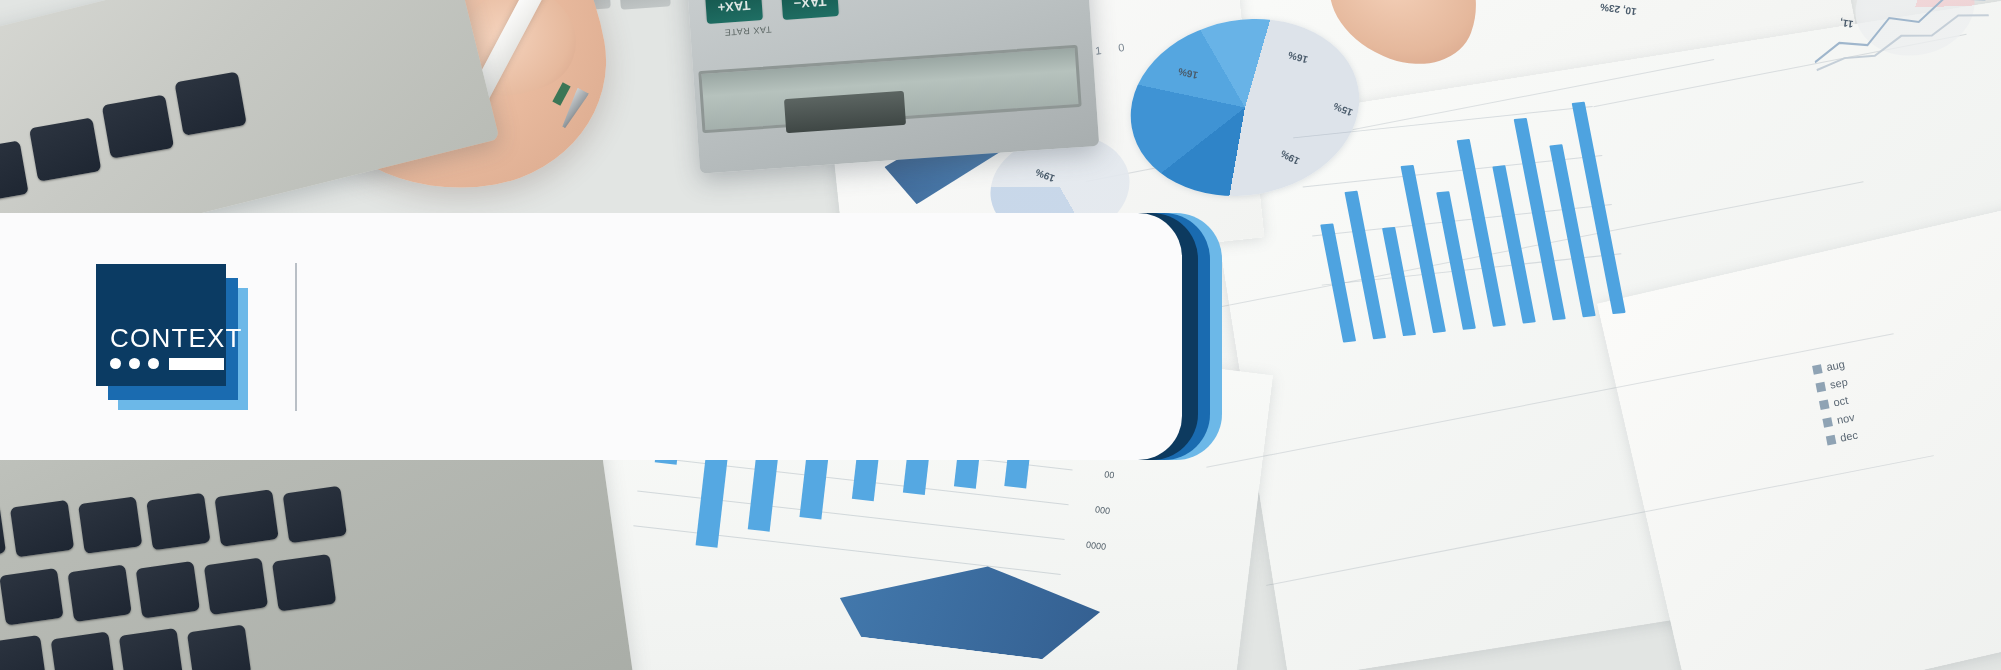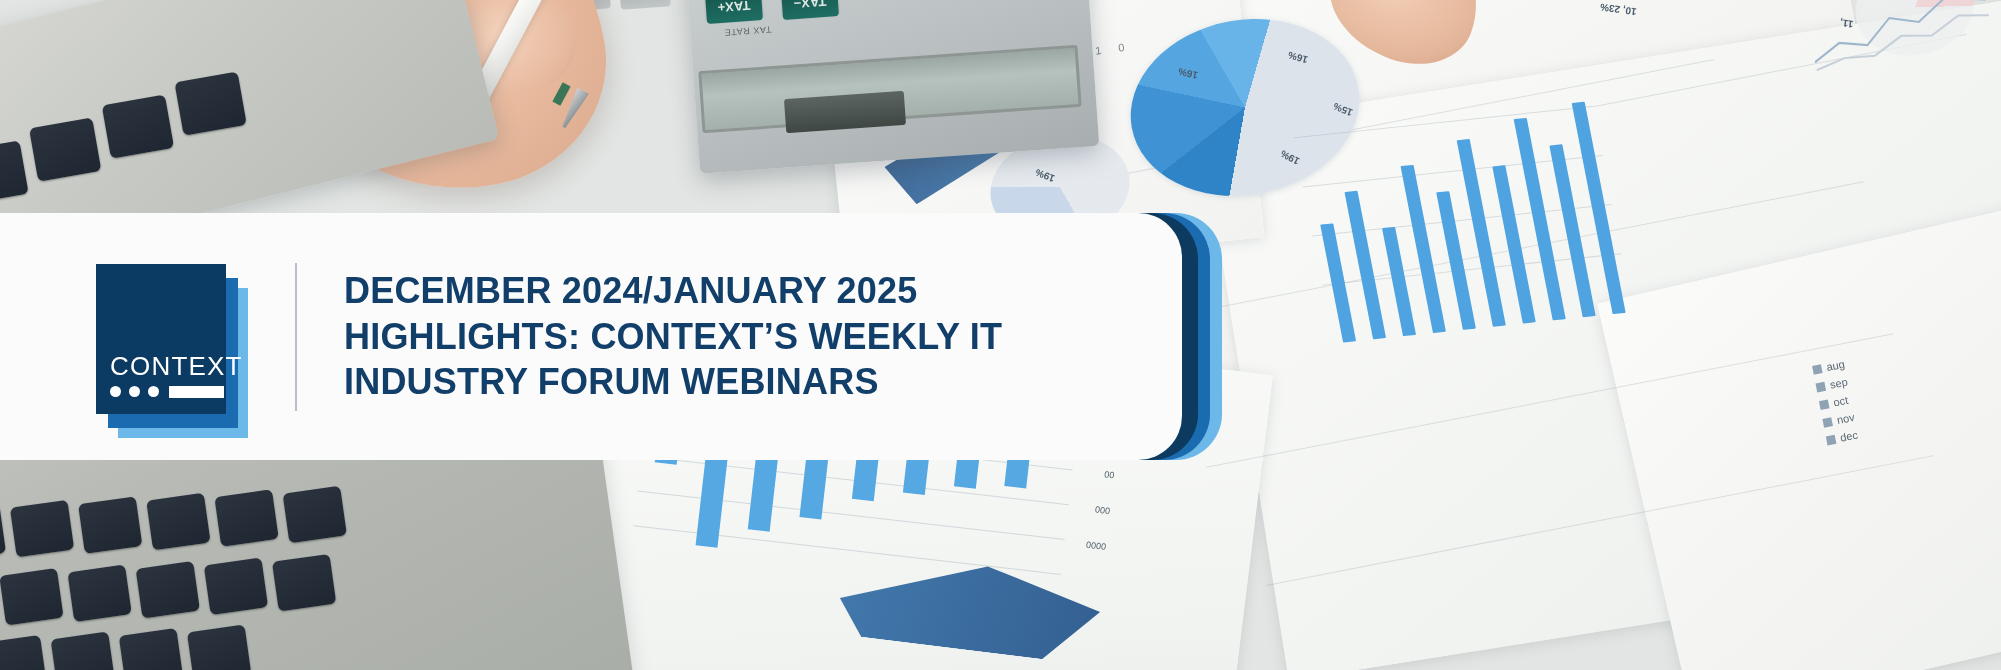--- a/index.html
+++ b/index.html
@@ -262,21 +262,21 @@
 
   .card-inner {
     position:absolute; left:40px; top:213px; width:1182px; height:247px;
     display:flex; align-items:center;
   }
 
   
   .logo-block {
     position:relative; width:152px; height:146px; margin-left:56px; flex:none;
   }
-  .logo-layer { position:absolute; width:130px; height:150px; }
+  .logo-layer { position:absolute; width:130px; height:122px; }
   .logo-l3 { left:22px; top:24px; background:#6cb8e8; }
   .logo-l2 { left:12px; top:14px; background:#1a6bb0; }
   .logo-l1 { left:0;    top:0;    background:#0b3b63;
              display:flex; flex-direction:column; justify-content:flex-end;
              padding:0 0 16px 14px; }
   .logo-word {
     color:#ffffff; font-size:26px; font-weight:400; letter-spacing:1.2px;
     font-family:"Liberation Sans", sans-serif; line-height:1;
   }
   .logo-marks { display:flex; align-items:center; gap:8px; margin-top:7px; }
@@ -476,20 +476,15 @@
           <span class="logo-dot"></span>
           <span class="logo-dot"></span>
           <span class="logo-dot"></span>
           <span class="logo-bar"></span>
         </div>
       </div>
     </div>
 
     <div class="divider"></div>
 
-    <div class="title-block">
-      <div class="title-line">DECEMBER 2024/JANUARY 2025</div>
-      <div class="title-line">HIGHLIGHTS: CONTEXT’S WEEKLY IT</div>
-      <div class="title-line">INDUSTRY FORUM WEBINARS</div>
-    </div>
 
   </div>
 </div>
 
 </body></html>

